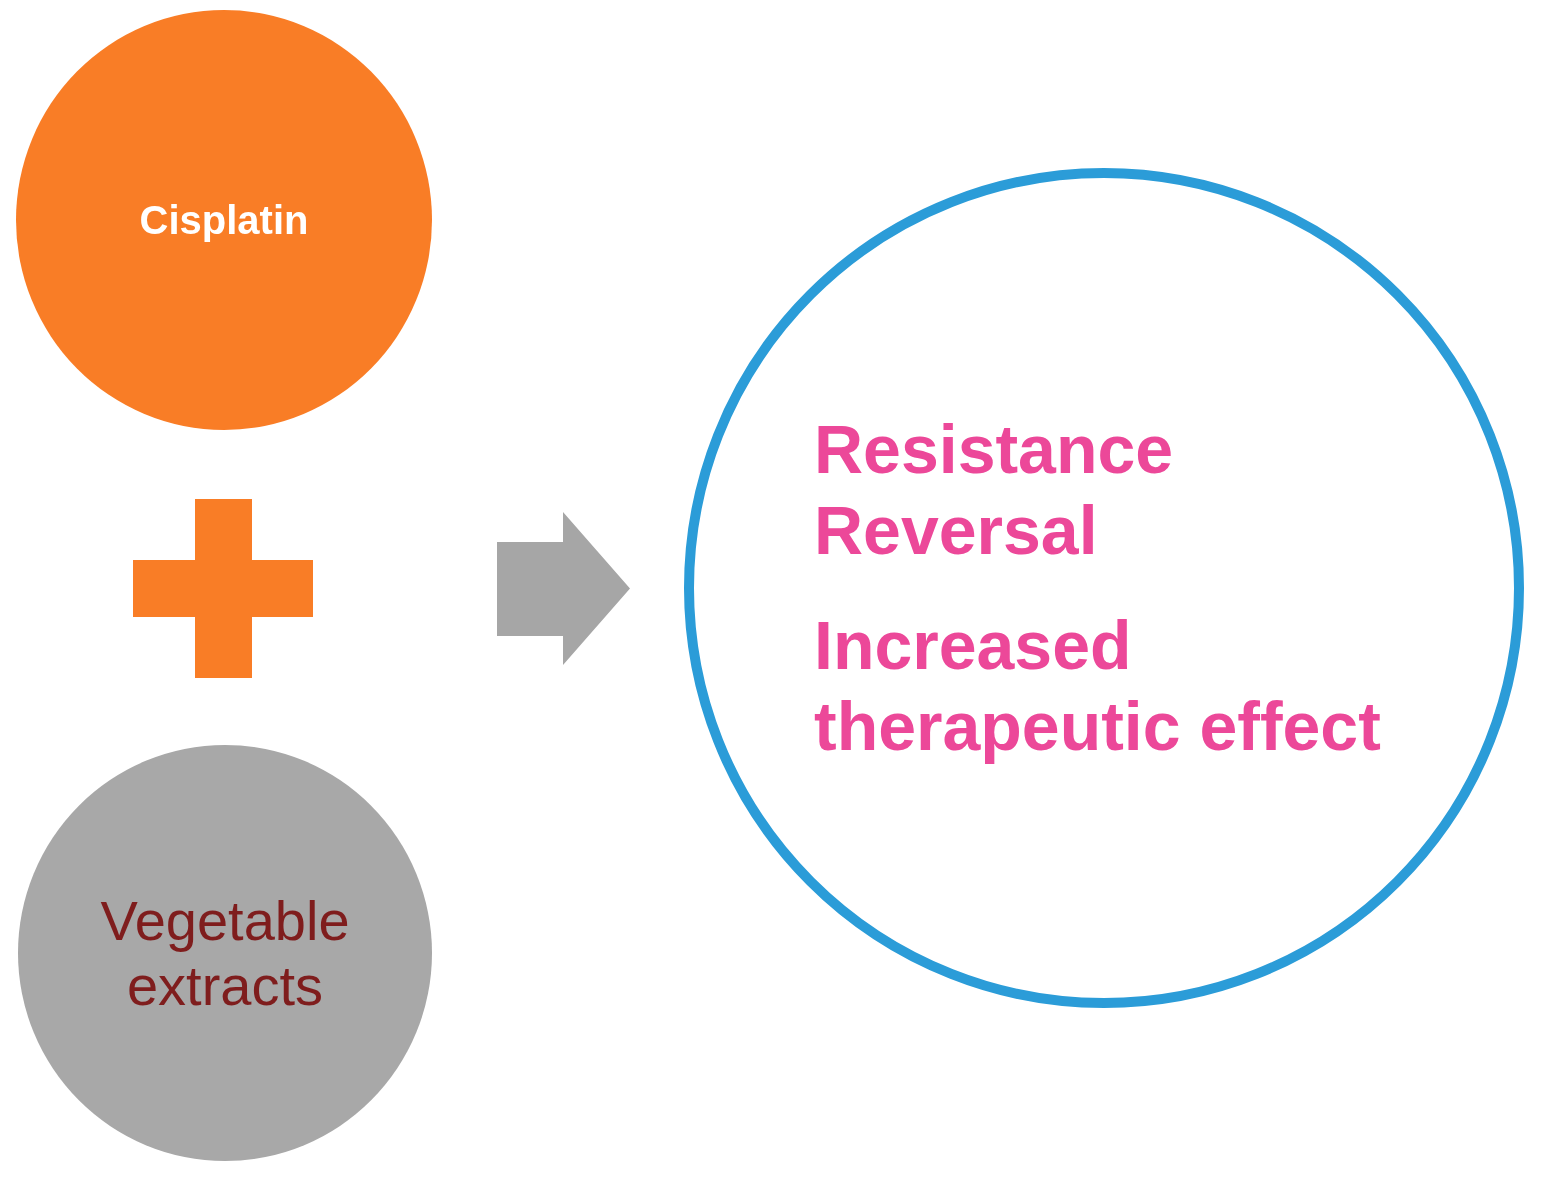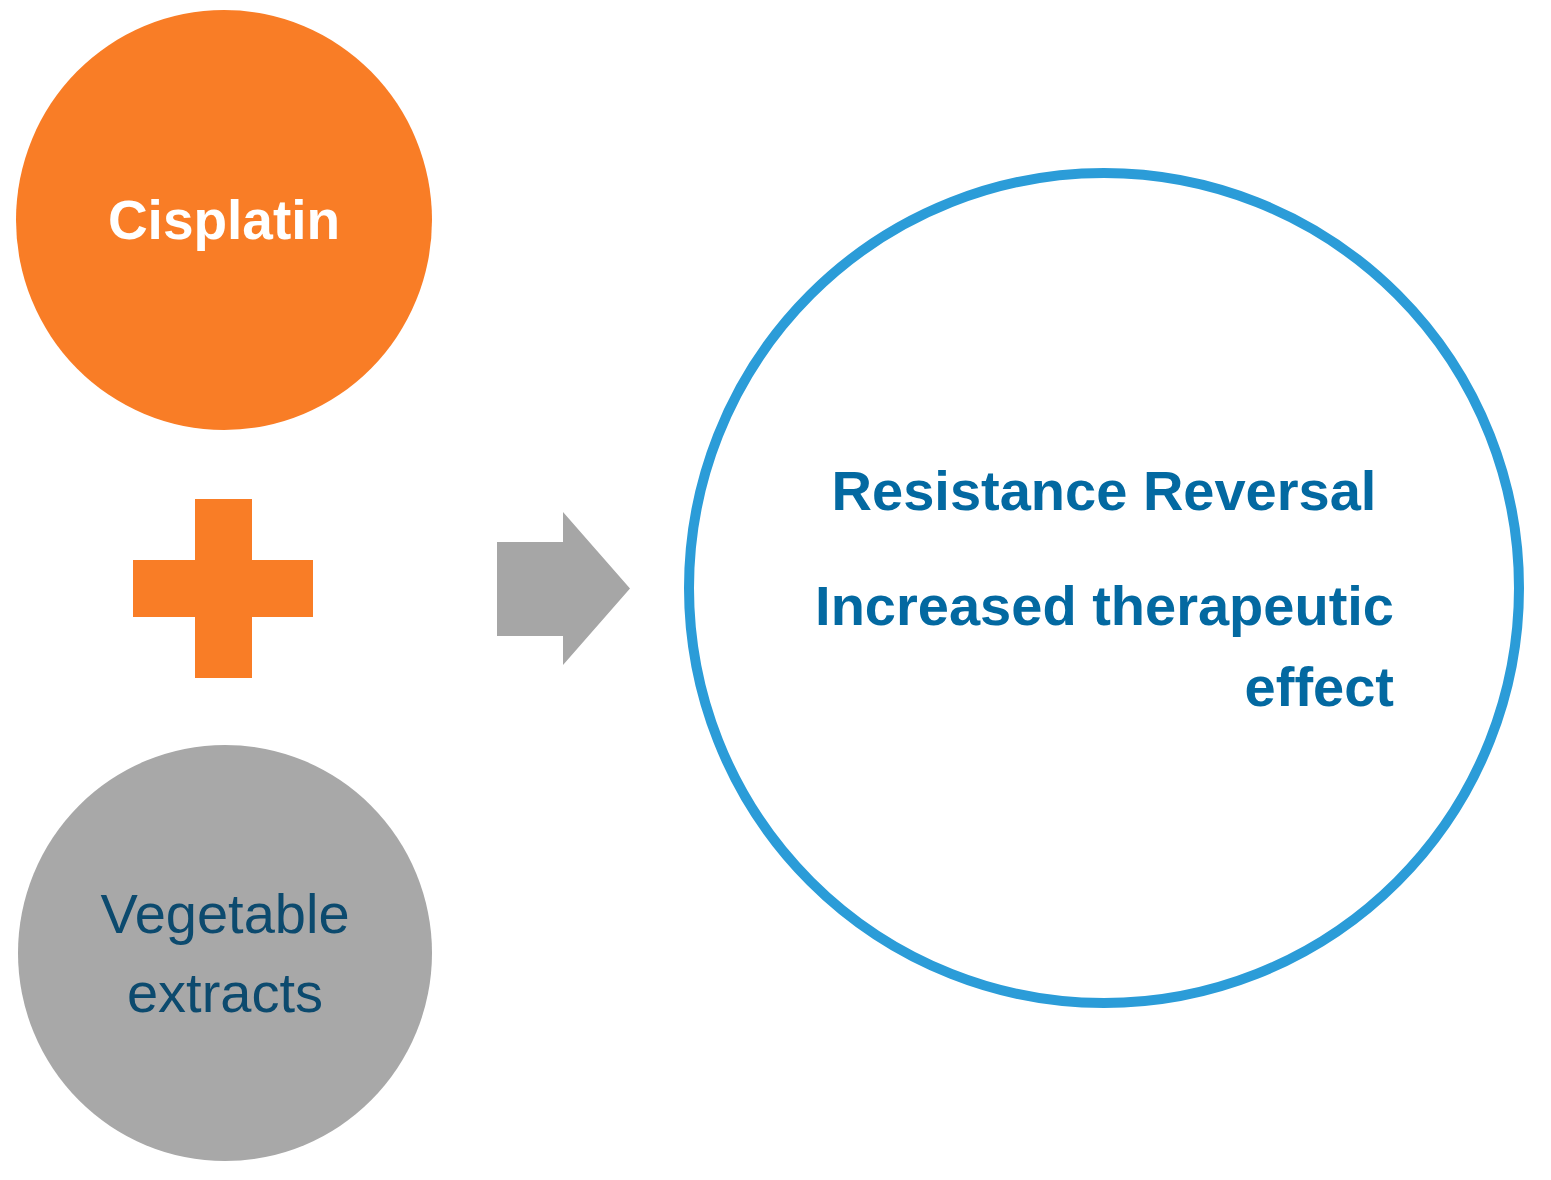--- a/index.html
+++ b/index.html
@@ -29,36 +29,36 @@
   }
   .circle-cisplatin {
     left: 16px;
     top: 10px;
     width: 416px;
     height: 420px;
     background: #F97D26;
   }
   .circle-cisplatin .label {
     color: #ffffff;
-    font-size: 55px;
+    font-size: 40px;
     font-weight: bold;
     letter-spacing: 0px;
   }
   .circle-vegetable {
     left: 18px;
     top: 745px;
     width: 414px;
     height: 416px;
     background: #A8A8A8;
   }
   .circle-vegetable .label {
-    color: #0c4a6e;
+    color: #7f1d1d;
     font-size: 56px;
     font-weight: normal;
-    line-height: 79px;
+    line-height: 65px;
   }
   .plus-svg {
     position: absolute;
     left: 133px;
     top: 499px;
     width: 180px;
     height: 180px;
   }
   .arrow-svg {
     position: absolute;
@@ -70,27 +70,27 @@
   .circle-result {
     left: 684px;
     top: 168px;
     width: 840px;
     height: 840px;
     background: #ffffff;
     border: 10px solid #2B9CD8;
     flex-direction: column;
   }
   .circle-result .benefit {
-    color: #0369a1;
-    font-size: 56px;
+    color: #ec4899;
+    font-size: 68px;
     font-weight: bold;
     line-height: 81px;
     max-width: 580px;
     margin: 17px 0;
-    text-align: right;
+    text-align: left;
   }
 </style>
 </head>
 <body>
 
 <div class="canvas">
 
   <div class="circle circle-cisplatin" style="background: rgb(249, 125, 38);">
     <span class="label">Cisplatin</span>
   </div>

